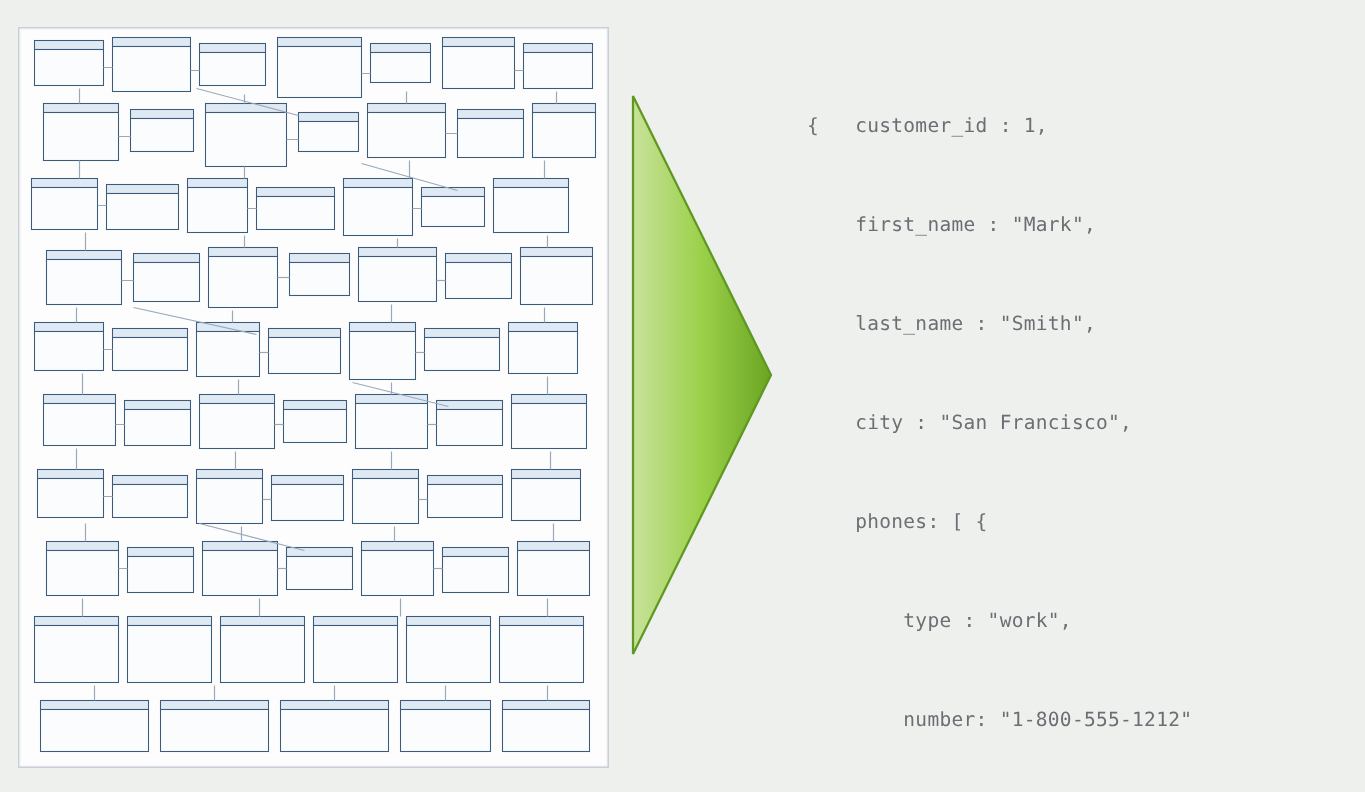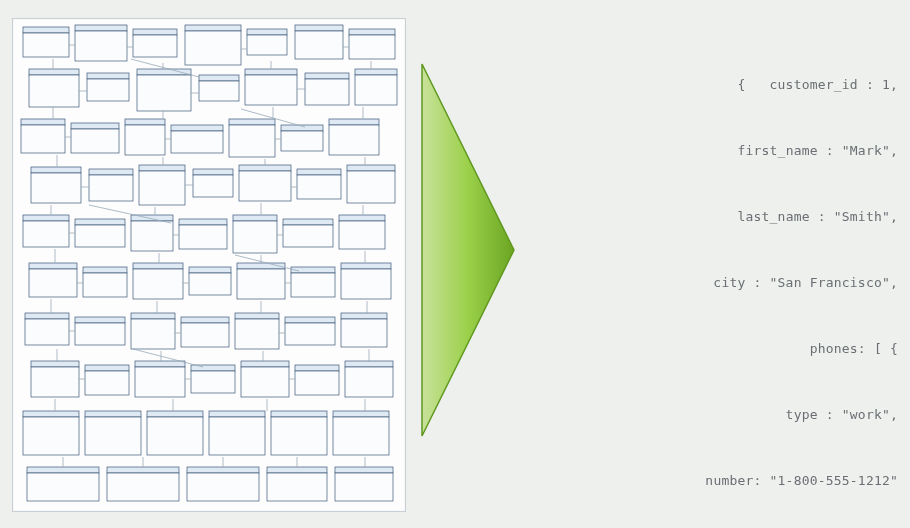--- a/index.html
+++ b/index.html
@@ -2,21 +2,21 @@
 <html><head>
 <meta charset="utf-8">
 <style>
   html,body{margin:0;padding:0;width:910px;height:528px;background:#eef0ee;font-family:Consolas,Menlo,monospace;}
   .stage{position:relative;width:910px;height:528px;}
   .schema{position:absolute;left:12px;top:18px;width:392px;height:492px;background:#fdfdfd;border:1px solid #c9cfd6;box-shadow:0 0 2px rgba(0,0,0,.08) inset;}
   .schema svg{width:100%;height:100%;display:block;}
   .arrow{position:absolute;left:418px;top:60px;width:100px;height:380px;}
   .arrow svg{width:100%;height:100%;display:block;}
   .code{position:absolute;left:538px;top:30px;width:360px;color:#6b6f73;font-size:13px;line-height:22px;letter-spacing:0.2px;white-space:pre;}
-  .code .row{display:block;text-align:right;}
+  .code .row{display:block;}
   .tbl{fill:#fafcfe;stroke:#3c5a7a;stroke-width:0.7;}
   .hdr{fill:#dfe9f3;stroke:#3c5a7a;stroke-width:0.7;}
   .lnk{stroke:#99a9b9;stroke-width:0.8;}
   .txt{fill:#5e7288;}
 </style>
 </head>
 <body>
 
 <div class="stage">
 

